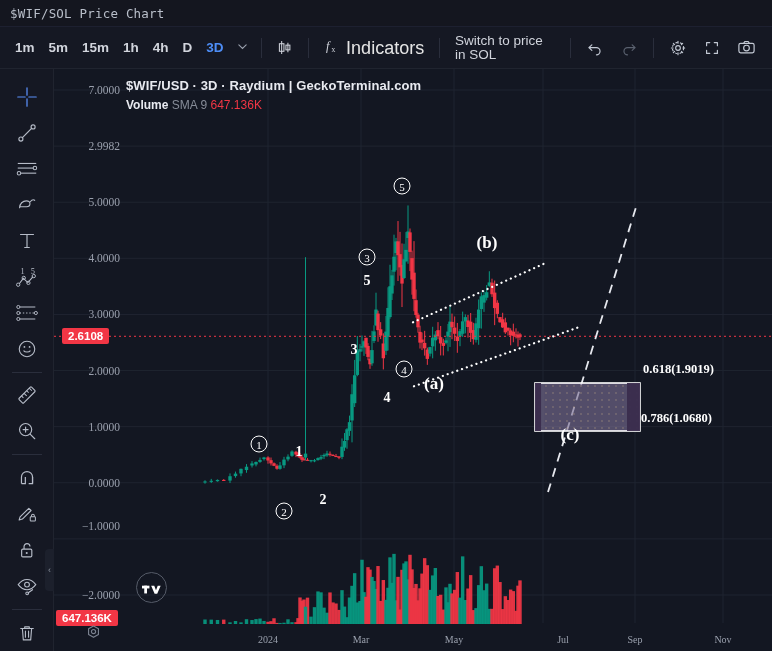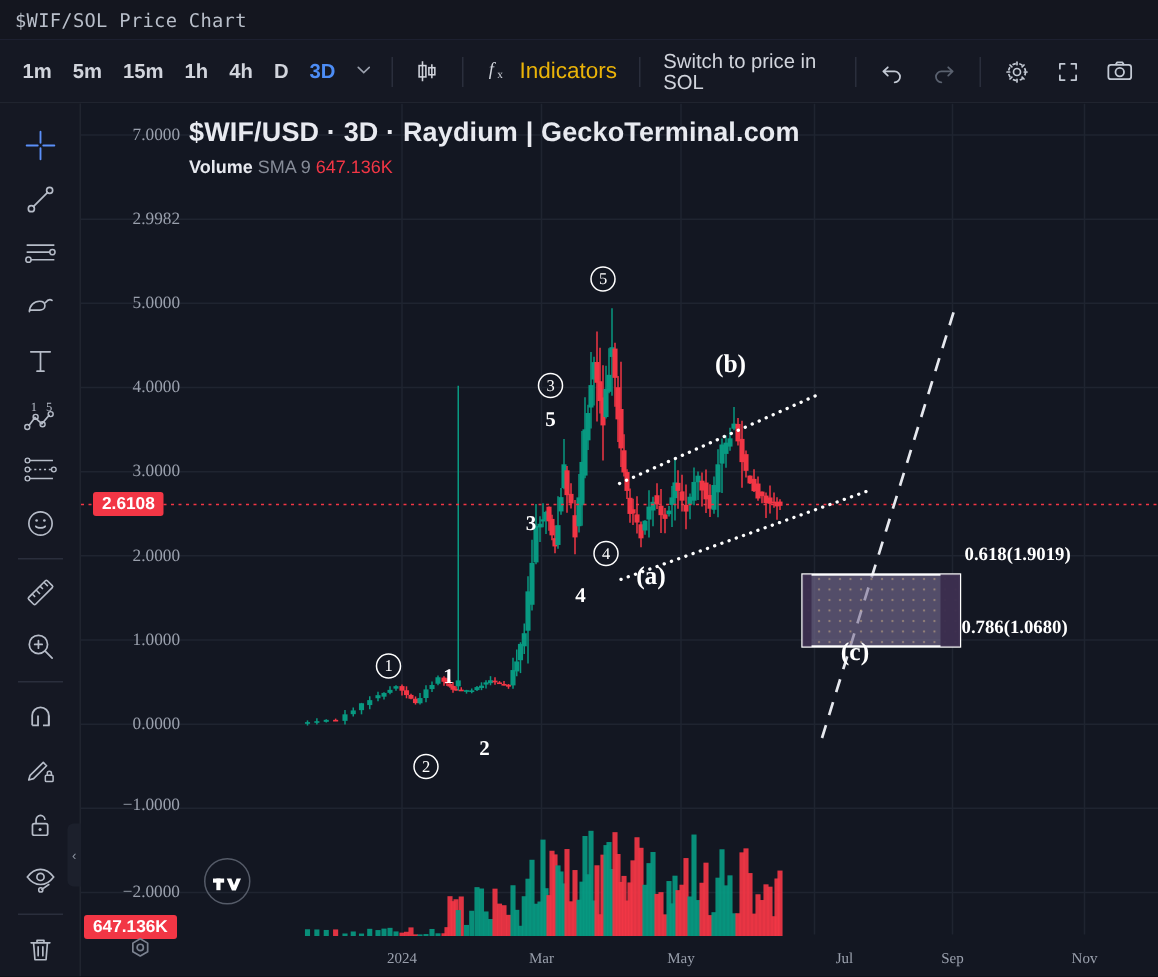--- a/index.html
+++ b/index.html
@@ -28,42 +28,42 @@
     padding:5px 7px; border-radius:4px; cursor:pointer; line-height:1;
   }
   .tf.active { color:#4d8df6; }
   .tbtn {
     display:flex; align-items:center; justify-content:center;
     padding:5px 8px; border-radius:4px; cursor:pointer;
     color:#d1d4dc; font-size:13.5px; line-height:1;
   }
   .sep { width:1px; height:20px; background:#2a2e3c; margin:0 7px; }
   .chev { font-size:10px; color:#9aa0ad; padding:4px 6px; cursor:pointer; }
-  .ind-label { font-size:15px; color:#eab308; margin-left:5px; }
+  .ind-label { font-size:18px; color:#e5e5e5; margin-left:5px; }
   
   #rail {
     position:absolute; left:0; top:69px; bottom:0; width:54px;
     background:#151823; border-right:1px solid #20242f;
     display:flex; flex-direction:column; align-items:center;
     padding-top:10px; gap:0px;
   }
   .tool {
     width:40px; height:36px; display:flex; align-items:center;
     justify-content:center; cursor:pointer; color:#b6bcc8;
   }
   .tool.sel { color:#5b8ff9; }
   .railsep { width:30px; height:1px; background:#2a2e3c; margin:5px 0; }
   
   #chart {
     position:absolute; left:54px; top:69px; right:0; bottom:0;
     background:#131722;
   }
   #plot { position:absolute; inset:0; }
   .legend { position:absolute; left:72px; top:9px; pointer-events:none; }
-  .lg1 { font-size:18px; font-weight:700; color:#e8eaf0; letter-spacing:.1px; }
+  .lg1 { font-size:13px; font-weight:700; color:#e8eaf0; letter-spacing:.1px; }
   .lg2 { font-size:13px; font-weight:700; margin-top:4px; color:#e8eaf0; }
   .lg2 .v { color:#f23645; font-weight:400; }
   .lg3 { font-size:12px; margin-top:5px; color:#e8eaf0; font-weight:700;}
   .lg3 .sma { color:#868c98; font-weight:400;text-align:center; }
   .lg3 .vol { color:#f23645; font-weight:400; }
   .ylab {
     position:absolute; right:0; font-size:11.5px; color:#9aa0ad;
     text-align:right; transform:translateY(-50%); white-space:nowrap;
     font-family:"Liberation Serif", serif;
   }
@@ -696,21 +696,21 @@
 
   <div id="yaxis">
       <div class="ylab" style="top: 21px;">7.0000</div>
       <div class="ylab" style="top: 77.1111px;">2.9982</div>
       <div class="ylab" style="top: 133.222px; margin-left: 16px;">5.0000</div>
       <div class="ylab" style="top: 189.333px;">4.0000</div>
       <div class="ylab" style="top: 245.444px;">3.0000</div>
       <div class="ylab" style="top: 301.556px;">2.0000</div>
       <div class="ylab" style="top: 357.667px;">1.0000</div>
       <div class="ylab" style="top: 413.778px;">0.0000</div>
-      <div class="ylab" style="top: 468px; text-align: center;">−1.0000</div>
+      <div class="ylab" style="top: 457px; text-align: center;">−1.0000</div>
       <div class="ylab" style="top: 526px;">−2.0000</div>
       <div class="pricebadge" style="top: 267.283px;">2.6108</div>
       <div class="volbadge" style="top: 541px;">647.136K</div>
     </div>
   <div id="xaxis">
       <div class="xlab" style="left: 214px;">2024</div>
       <div class="xlab" style="left: 307px;">Mar</div>
       <div class="xlab" style="left: 400px;">May</div>
       <div class="xlab" style="left: 509px;">Jul</div>
       <div class="xlab" style="left: 581px;">Sep</div>

